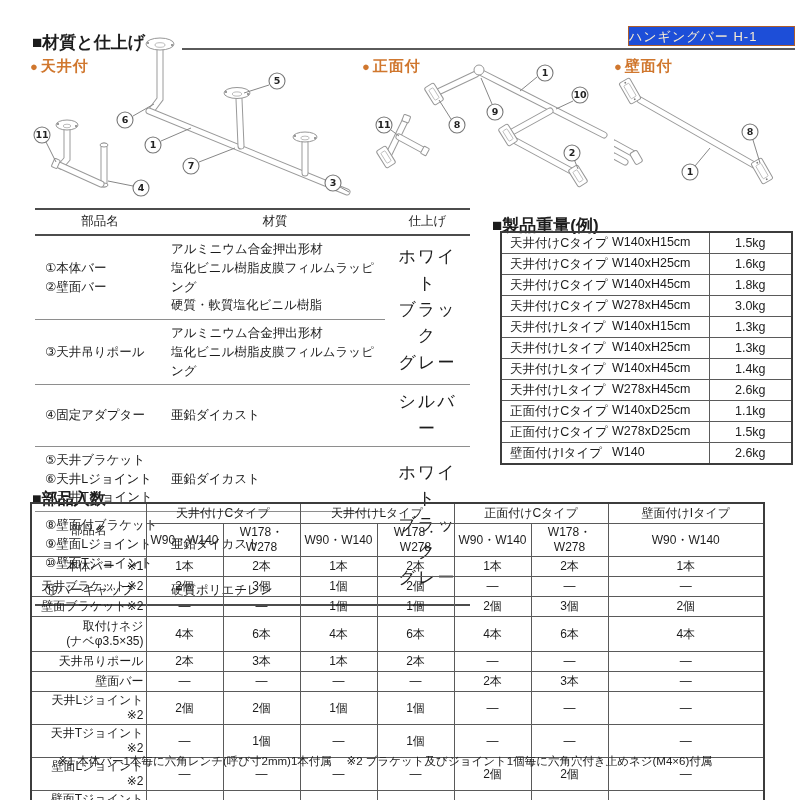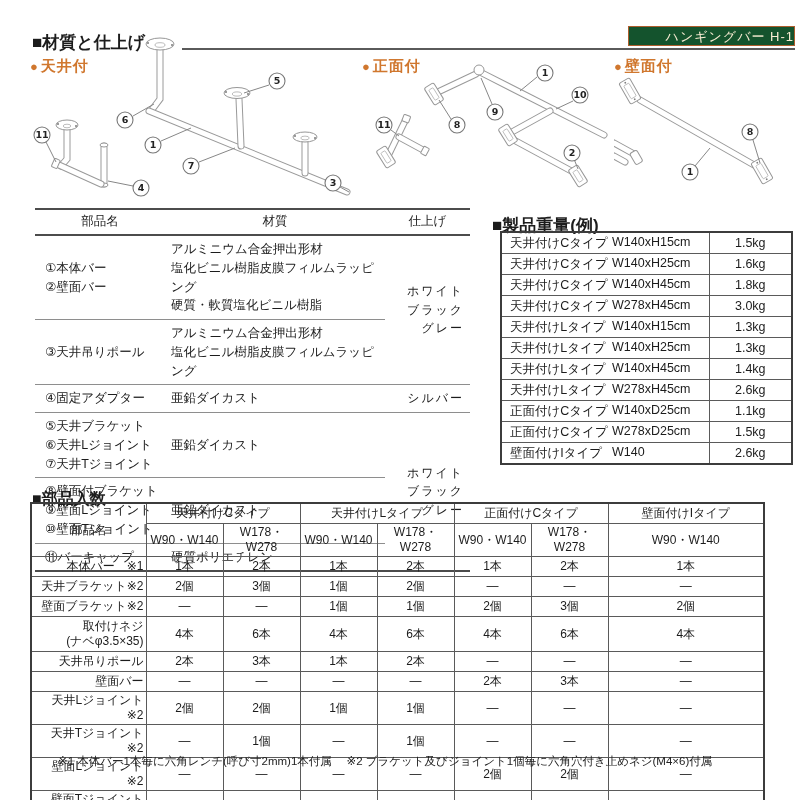--- a/index.html
+++ b/index.html
@@ -5,21 +5,21 @@
   html,body{margin:0;padding:0;background:#fff;}
   #page{position:relative;width:800px;height:800px;background:#ffffff;overflow:hidden;
         font-family:"Liberation Sans","DejaVu Sans",sans-serif;color:#1c1c1c;}
   h2,h3{margin:4px;padding:0;}
   
   #title-materials{position:absolute;left:28px;top:27px;font-size:17px;font-weight:bold;}
   #title-weight{position:absolute;left:488px;top:210px;font-size:17px;font-weight:bold;}
   #title-parts{position:absolute;left:28px;top:485px;font-size:16px;font-weight:bold;}
   #hrule{position:absolute;left:182px;top:48px;width:613px;border-top:2px solid #5a5a5a;}
   #badge{position:absolute;left:628px;top:26px;width:167px;height:20px;line-height:20px;
-         text-align:right;font-size:13px;background:#14532d;color:#f8ecd2;border:1px solid #ad5d2c;
+         text-align:left;font-size:13px;background:#1d4ed8;color:#f8ecd2;border:1px solid #ad5d2c;
          box-sizing:border-box;letter-spacing:1px;}
   
   .seclabel{position:absolute;font-size:15px;font-weight:bold;color:#d0772e;letter-spacing:1px;}
   .seclabel .bullet{font-size:13px;margin-right:2px;}
   #lab-ceiling{left:30px;top:57px;}
   #lab-front{left:362px;top:57px;}
   #lab-wall{left:614px;top:57px;}
   
   .diag{position:absolute;}
   #svg-ceiling{left:28px;top:33px;}
@@ -34,21 +34,21 @@
   .fh{fill:none;stroke:#ababab;stroke-width:0.8;}
   .dot{fill:#7d7d7d;}
   .plate{fill:#ffffff;stroke:#979797;stroke-width:1;}
   .plin{fill:none;stroke:#b5b5b5;stroke-width:0.8;}
   
   #materials{position:absolute;left:35px;top:208px;width:435px;border-collapse:collapse;
              font-size:12.5px;border-top:2px solid #4c4c4c;border-bottom:2px solid #4c4c4c;}
   #materials th{font-weight:normal;border-bottom:2px solid #4c4c4c;padding:3px 4px 4px;text-align:center;}
   #materials td{border-top:1px solid #8e8e8e;padding:4px 6px;vertical-align:middle;line-height:1.5;}
   #materials td.pcol{padding-left:10px;}
-  #materials td.finish{text-align:right;font-size:12px;line-height:1.55;letter-spacing:2px;}
+  #materials td.finish{text-align:center;font-size:17px;line-height:1.55;letter-spacing:2px;}
   .pre{white-space:pre-line;}
   
   #weight{position:absolute;left:500px;top:231px;width:291px;border-collapse:collapse;
           font-size:12.5px;border:2px solid #3c3c3c;table-layout:fixed;}
   #weight td{border:1px solid #5a5a5a;height:20px;padding:0;}
   #weight td.wt{text-align:center;}
   #weight .typesize{display:flex;padding-left:8px;}
   #weight .typesize .t{width:102px;flex:none;}
   
   #parts{position:absolute;left:30px;top:502px;width:733px;border-collapse:collapse;

